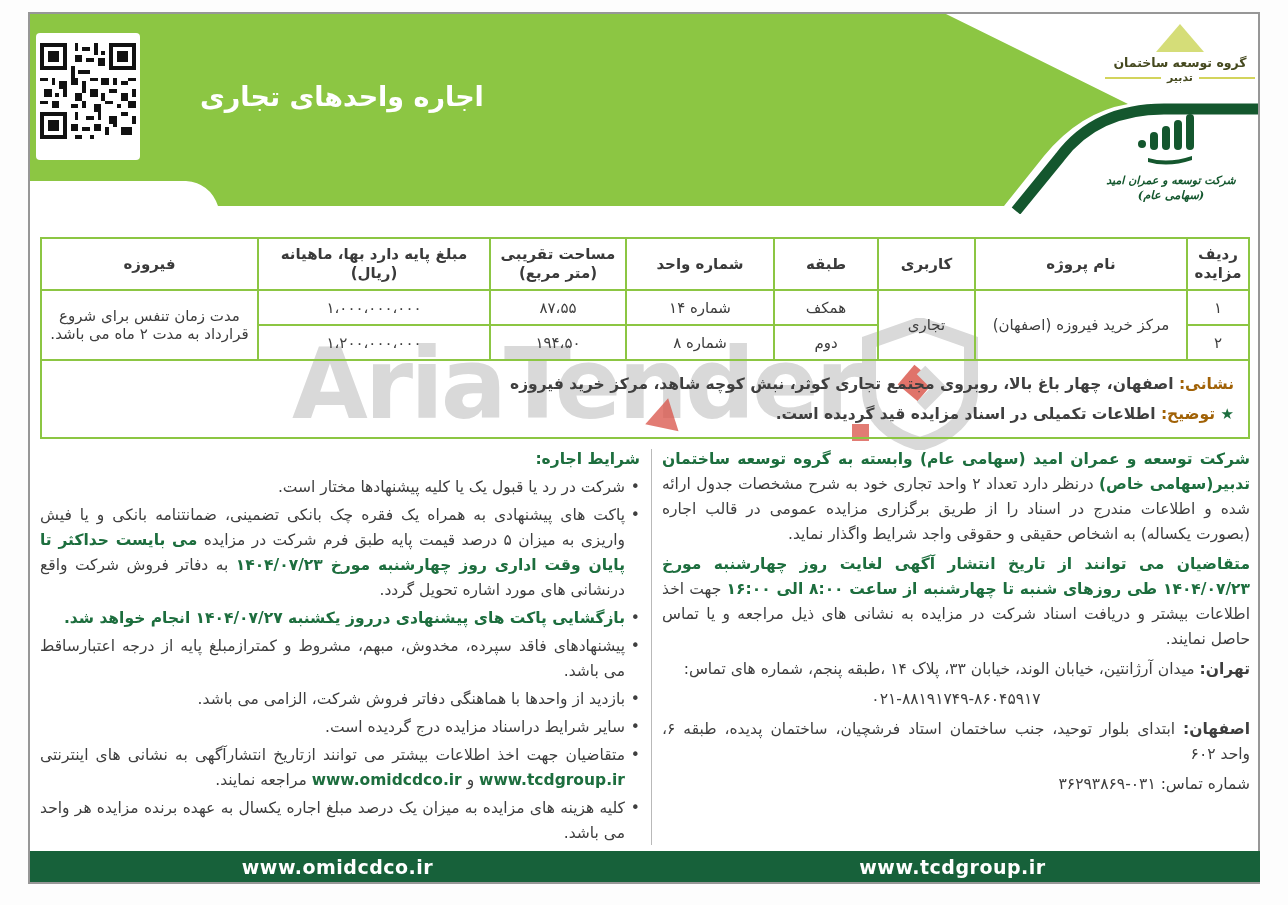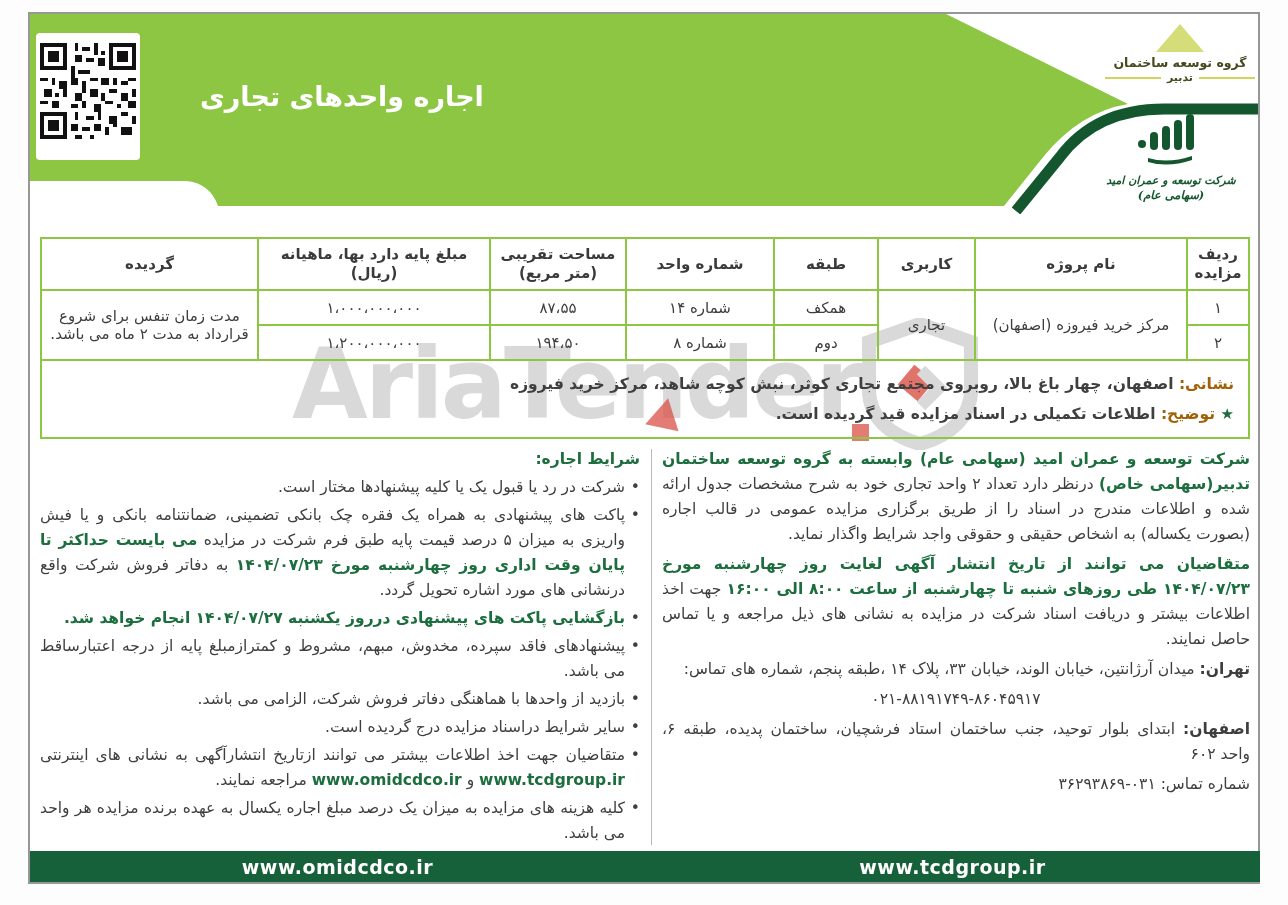--- a/index.html
+++ b/index.html
@@ -214,21 +214,21 @@
     </colgroup>
     <tbody>
         <tr>
       <th>ردیف مزایده</th>
       <th>نام پروژه</th>
       <th>کاربری</th>
       <th>طبقه</th>
       <th>شماره واحد</th>
       <th>مساحت تقریبی (متر مربع)</th>
       <th>مبلغ پایه دارد بها، ماهیانه (ریال)</th>
-      <th>گردیده</th>
+      <th>فیروزه</th>
     </tr>
     <tr>
       <td>۱</td>
       <td rowspan="2">مرکز خرید فیروزه (اصفهان)</td>
       <td rowspan="2">تجاری</td>
       <td>همکف</td>
       <td>شماره ۱۴</td>
       <td class="num">۸۷،۵۵</td>
       <td class="num">۱،۰۰۰،۰۰۰،۰۰۰</td>
       <td rowspan="2">مدت زمان تنفس برای شروع قرارداد به مدت ۲ ماه می باشد.</td>

